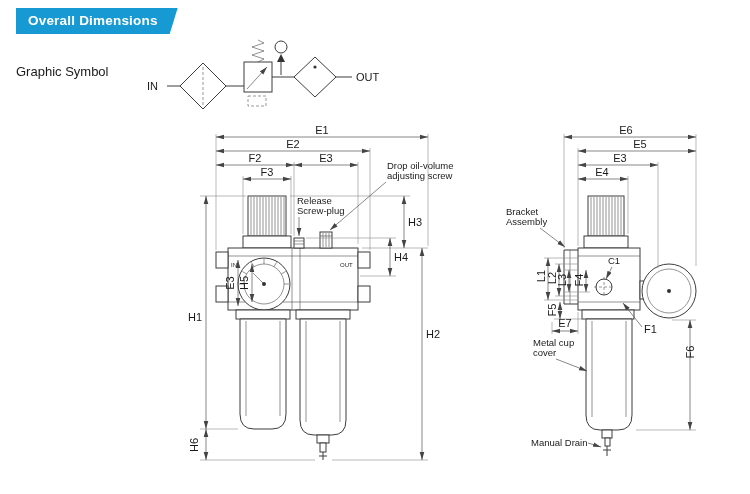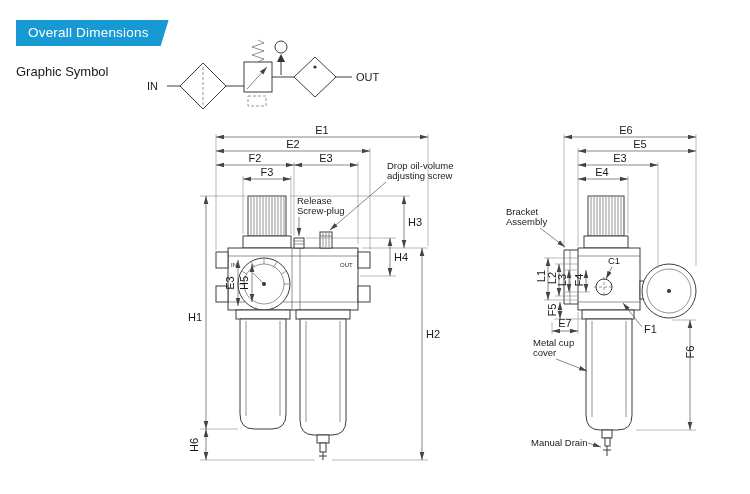--- a/index.html
+++ b/index.html
@@ -1,19 +1,19 @@
 <!DOCTYPE html>
 <html><head>
 <meta charset="utf-8">
 <style>
   html,body{margin:0;padding:0;background:#fff;}
   .page{position:relative;width:750px;height:494px;background:#fff;overflow:hidden;
         font-family:"Liberation Sans",sans-serif;}
-  .badge{position:absolute;left:16px;top:20px;background:#1799d4;color:#fff;
-         font-size:13.5px;font-weight:normal;padding:5px 20px 6px 12px;
+  .badge{position:absolute;left:16px;top:8px;background:#1799d4;color:#fff;
+         font-size:13.5px;font-weight:bold;padding:5px 20px 6px 12px;
          clip-path:polygon(0 0,100% 0,calc(100% - 8px) 100%,0 100%);letter-spacing:.2px;}
   svg{position:absolute;left:0;top:0;}
   svg text{font-family:"Liberation Sans",sans-serif;fill:#1a1a1a;}
   .t-head{font-size:13px;}
   .t-dim{font-size:11px;}
   .t-note{font-size:9.5px;}
   .t-tiny{font-size:6px;}
   .p  {stroke:#3c3c3c;stroke-width:1;fill:#fff;}
   .pn {stroke:#3c3c3c;stroke-width:1;fill:none;}
   .pd {stroke:#4a4a4a;stroke-width:.6;fill:none;}

